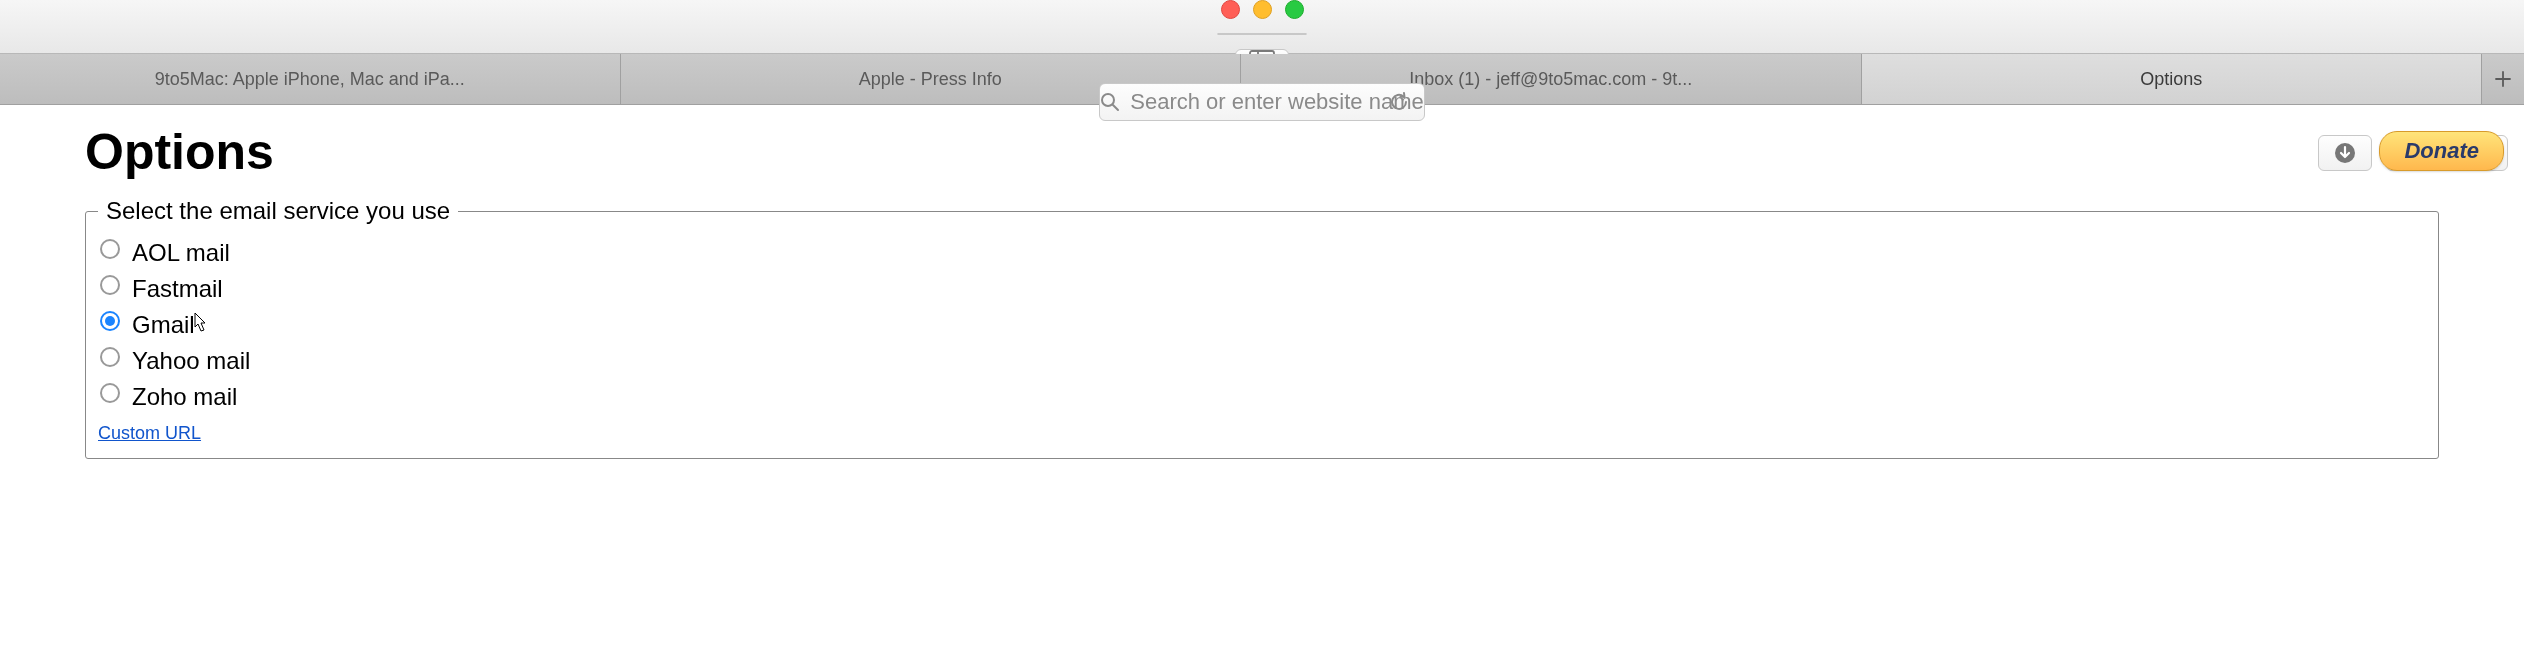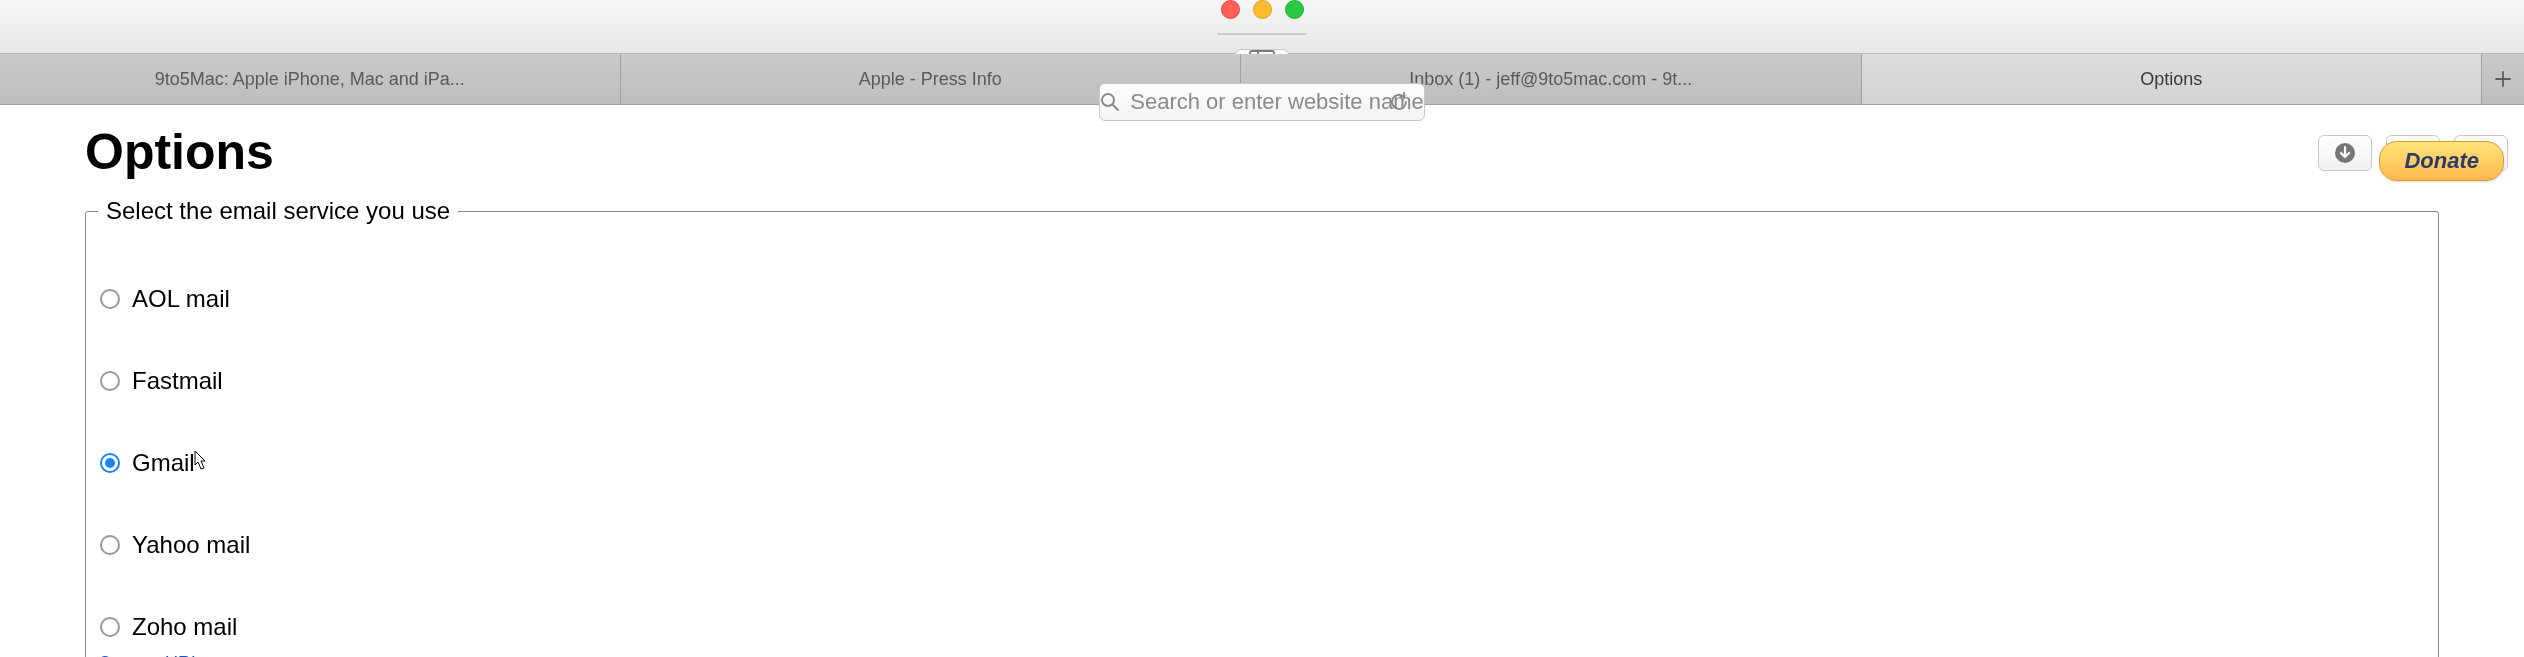--- a/index.html
+++ b/index.html
@@ -162,21 +162,21 @@
     
     .page-title {
       font-size: 50px;
       font-weight: bold;
       color: #000;
       margin-bottom: 16px;
     }
     
     .donate-btn {
       position: absolute;
-      top: 36px;
+      top: 26px;
       right: 20px;
       background: linear-gradient(to bottom, #ffe47a, #ffb84d);
       border: 1px solid #d89b2b;
       border-radius: 18px;
       padding: 6px 24px;
       font-size: 22px;
       font-weight: bold;
       font-style: italic;
       color: #2a3a6a;
       box-shadow: 0 1px 2px rgba(0,0,0,0.15);
@@ -190,27 +190,26 @@
     }
     
     fieldset.email-service legend {
       font-size: 24px;
       color: #000;
       padding: 0 8px;
     }
     
     .radio-row {
       display: flex;
-      align-items: center;
+      align-items: flex-start;
       gap: 12px;
       padding: 4px 0 4px 2px;
       font-size: 24px;
       color: #000;
       position: relative;
-      margin-top: 46px;
     }
     
     .radio {
       width: 20px;
       height: 20px;
       border: 2px solid #999;
       border-radius: 50%;
       display: flex;
       align-items: center;
       justify-content: center;

